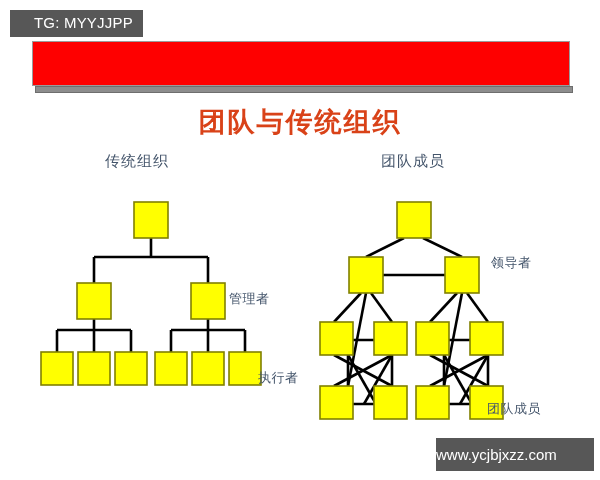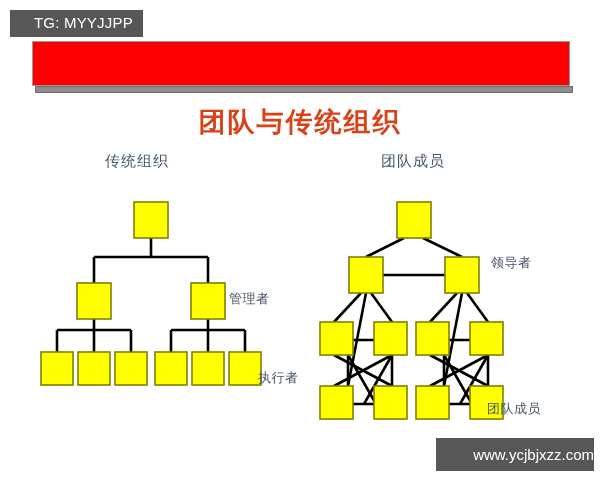--- a/index.html
+++ b/index.html
@@ -124,21 +124,21 @@
   #watermark {
     position: absolute;
     left: 436px;
     top: 438px;
     width: 158px;
     height: 33px;
     background: #575757;
     color: #ffffff;
     font-size: 15px;
     line-height: 33px;
-    text-align: right;
+    text-align: left;
     z-index: 30;
   }
 </style>
 </head>
 <body>
 
 <div id="slide">
 
   <div id="tag-chip">TG: MYYJJPP</div>
 

